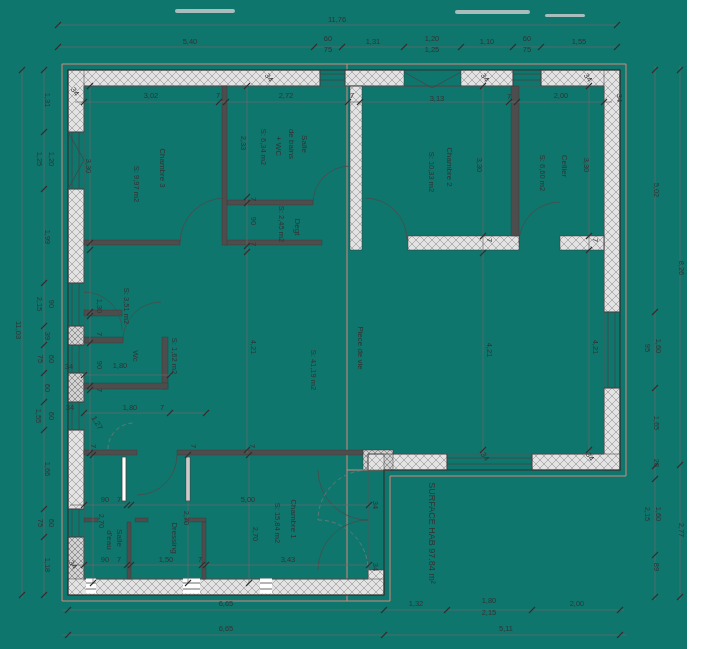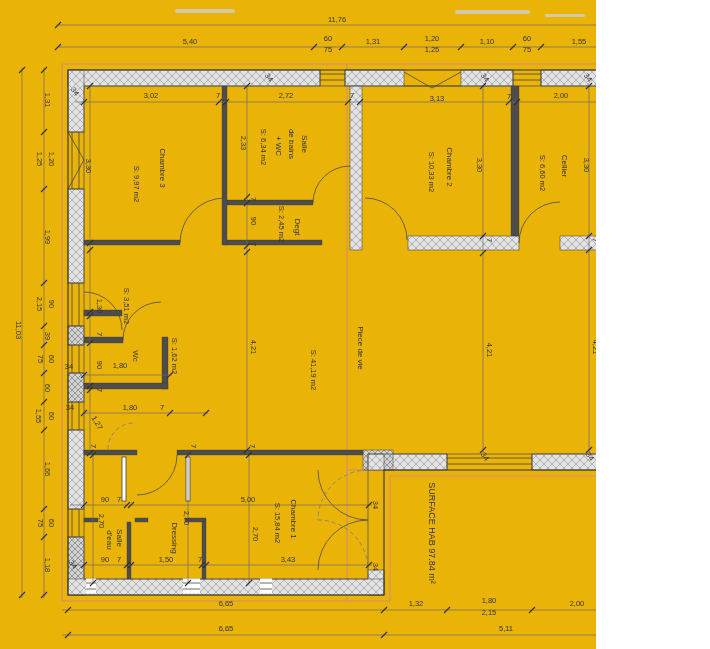--- a/index.html
+++ b/index.html
@@ -1,16 +1,16 @@
 <!DOCTYPE html>
 <html><head>
 <meta charset="utf-8">
 <style>
   html,body{margin:0;padding:0;background:#fff;}
-  #stage{position:relative;width:596px;height:649px;background:#eab308;overflow:hidden;}
+  #stage{position:relative;width:687px;height:649px;background:#0f766e;overflow:hidden;}
   svg{position:absolute;left:0;top:0;}
   text{font-family:"Liberation Sans", sans-serif;fill:#333;}
   .dimline{stroke:#6a6a6a;stroke-width:0.7;fill:none;}
   .tick{stroke:#2f2f2f;stroke-width:1.1;}
   .wall-outer{fill:none;stroke:#2f2f2f;stroke-width:1.1;}
   .wall-inner{fill:none;stroke:#555;stroke-width:0.8;}
   .part{fill:#4d4d4d;stroke:#333;stroke-width:0.3;}
   .arc{fill:none;stroke:#4a4a4a;stroke-width:0.8;}
   .arc-d{fill:none;stroke:#7a7a7a;stroke-width:0.8;stroke-dasharray:4 3;}
   .win{stroke:#444;stroke-width:0.8;fill:none;}

